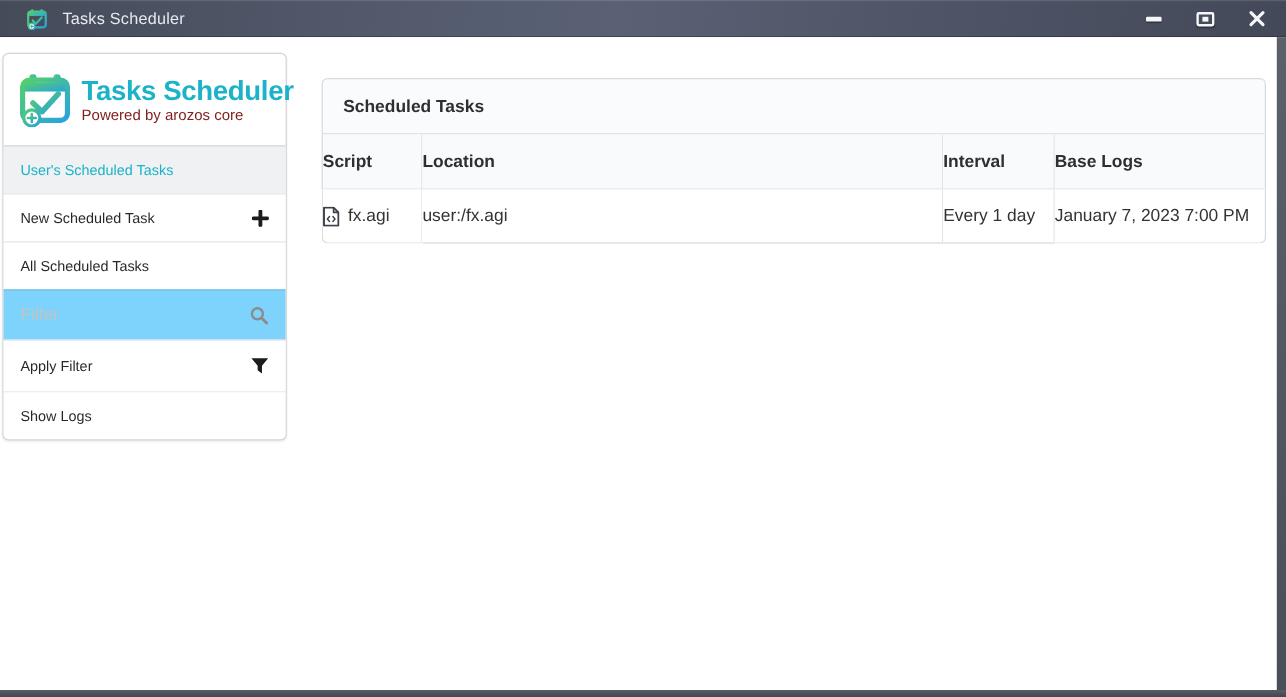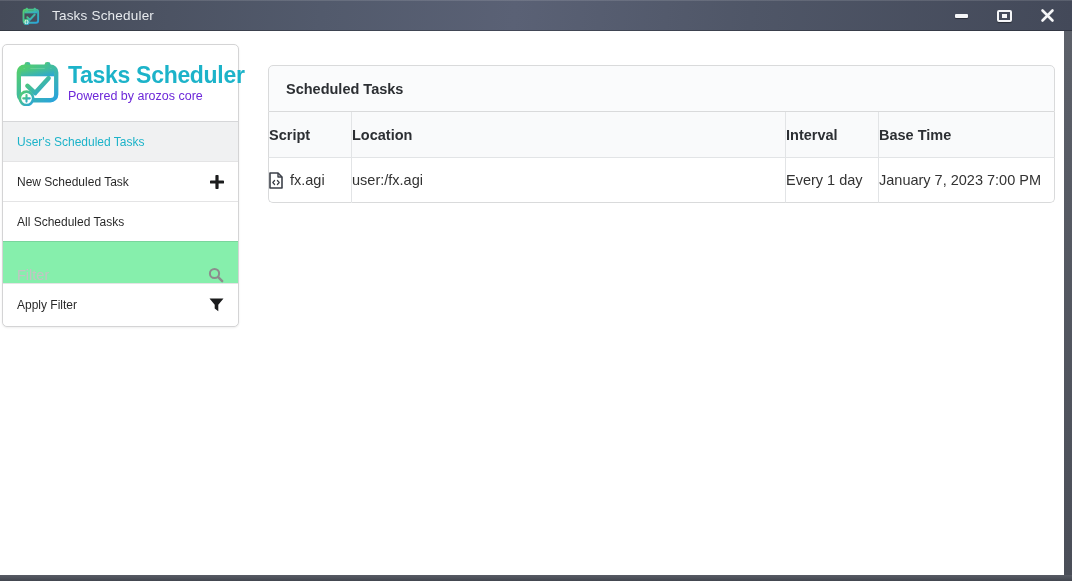--- a/index.html
+++ b/index.html
@@ -35,33 +35,33 @@
   
   .sidebar {
     position:absolute; left:2px; top:13px; width:237px;
     background:#ffffff; border:1px solid #d4d4d5; border-radius:5px;
     box-shadow:0 1px 2px 0 rgba(34,36,38,.08);
   }
   .logo-box { display:flex; align-items:center; padding:15px 10px 15px 12px; height:76px; }
   .logo-icon { width:46px; height:46px; flex:0 0 auto; }
   .logo-text { margin-left:7px; line-height:1; }
   .logo-title { font-size:23px; font-weight:bold; color:#1cb3c9; letter-spacing:-.3px; white-space:nowrap; }
-  .logo-sub   { font-size:12.5px; color:#6d28d9; margin-top:3px; white-space:nowrap; }
+  .logo-sub   { font-size:12.5px; color:#7f1d1d; margin-top:3px; white-space:nowrap; }
 
   .menu-item {
     display:flex; align-items:center; height:40px; padding:0 14px;
     border-top:1px solid rgba(34,36,38,.12);
     font-size:12px; color:rgba(0,0,0,.85); cursor:pointer; background:#fff;
   }
   .menu-item.active { background:#f0f1f2; color:#1cb3c9; cursor:default; }
   .menu-item .right-icon { margin-left:auto; display:flex; align-items:center; }
   .menu-item:last-child { border-radius:0 0 5px 5px; }
 
-  .filter-item { display:flex; align-items:flex-end; height:42px; padding:0 14px;
-                 border-top:1px solid rgba(34,36,38,.12); background:#86efac; }
+  .filter-item { display:flex; align-items:center; height:42px; padding:0 14px;
+                 border-top:1px solid rgba(34,36,38,.12); background:#7dd3fc; }
   .filter-input { flex:1; border:none; outline:none; font-size:14.5px;
                   font-family:"Liberation Sans","DejaVu Sans",sans-serif; color:#333; background:transparent; }
   .filter-input::placeholder { color:#c3c3c4; }
 
   
   .main-panel { position:absolute; left:268px; top:34px; width:787px;border-radius:18px; }
   .panel-header {
     background:#fafbfc; border:1px solid #d9dadb; border-radius:5px 5px 0 0;
     height:47px; display:flex; align-items:center; padding:0 17px;
     font-size:14.5px; font-weight:bold; color:#2c2f33;
@@ -177,37 +177,40 @@
 
       <div class="menu-item" style="height:43px;">
         <span>Apply Filter</span>
         <span class="right-icon">
           <svg width="15" height="14" viewBox="0 0 15 14" class="icon-svg">
             <path d="M0.5 0.5 H14.5 L9.3 6.8 V13.2 L5.7 10.6 V6.8 Z" fill="#1b1c1d"></path>
           </svg>
         </span>
       </div>
 
+      <div class="menu-item">
+        <span>Show Logs</span>
+      </div>
     </div>
 
     <div class="main-panel">
       <div class="panel-header">Scheduled Tasks</div>
       <table class="tasks">
         <colgroup>
           <col class="col-script">
             <col class="col-location">
             <col class="col-interval">
             <col>
         </colgroup>
         <thead>
           <tr>
             <th>Script</th>
             <th>Location</th>
             <th>Interval</th>
-            <th>Base Time</th>
+            <th>Base Logs</th>
           </tr>
         </thead>
         <tbody>
           <tr>
             <td>
               <span class="script-cell">
                 <svg width="14" height="17" viewBox="0 0 14 17" class="icon-svg">
                   <path d="M1 1 H9 L13 5 V16 H1 Z" fill="none" stroke="#3c4049" stroke-width="1.6" stroke-linejoin="round"></path>
                   <path d="M9 1 V5 H13" fill="none" stroke="#3c4049" stroke-width="1.4" stroke-linejoin="round"></path>
                   <path d="M5.6 8.5 L3.8 10.5 L5.6 12.5 M8.4 8.5 L10.2 10.5 L8.4 12.5" fill="none" stroke="#3c4049" stroke-width="1.2" stroke-linecap="round" stroke-linejoin="round"></path>

